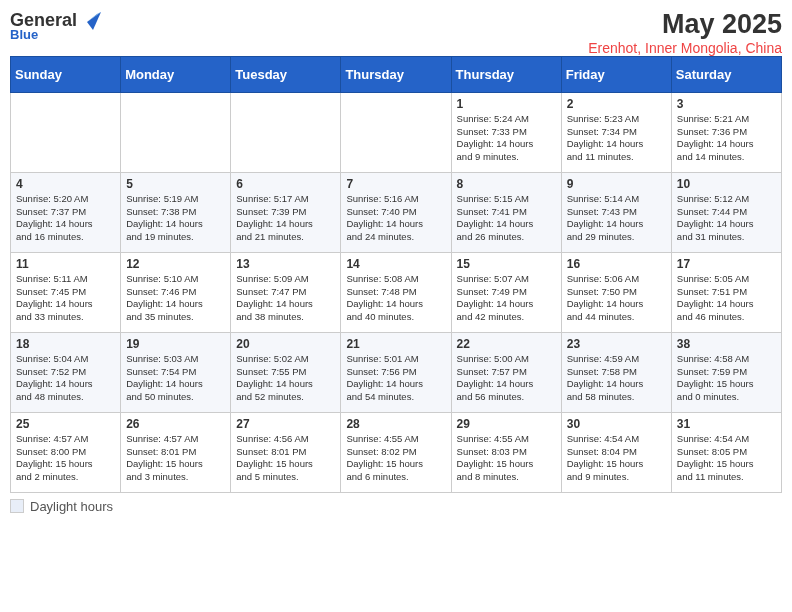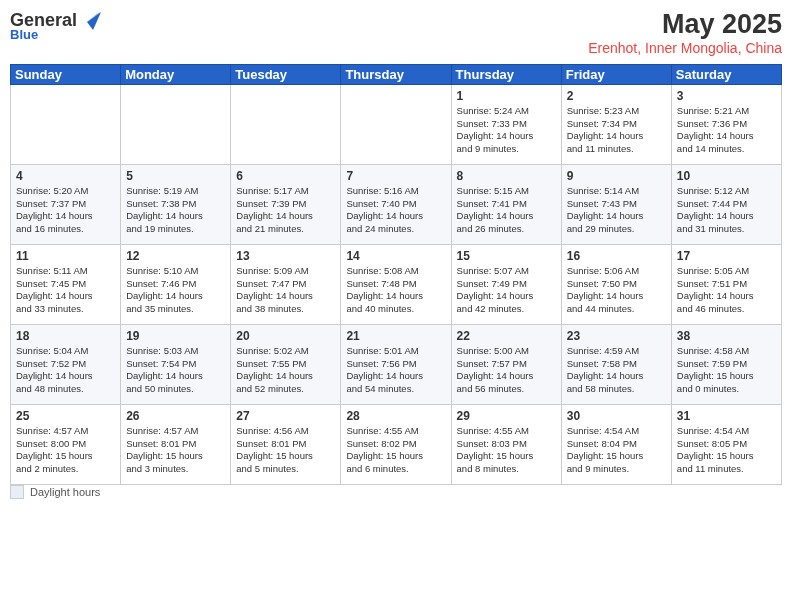--- a/index.html
+++ b/index.html
@@ -7,21 +7,21 @@
       font-family: Arial, sans-serif;
       background: #fff;
       width: 792px;
       min-height: 612px;
       padding: 10px;
     }
     .header {
       display: flex;
       justify-content: space-between;
       align-items: flex-start;
-      margin-bottom: 8px;
+      margin-bottom: 0;
     }
     .logo {
       display: flex;
       align-items: center;
       gap: 2px;
     }
     .title-block {
       text-align: right;
     }
     .month-year {
@@ -37,21 +37,21 @@
     .calendar {
       width: 100%;
       border-collapse: collapse;
       border: 1px solid #ccc;
     }
     .calendar th {
       background-color: #2563c8;
       color: #fff;
       font-size: 13px;
       font-weight: bold;
-      padding: 2px 4px;
+      padding: 10px 4px;
       text-align: left;
       border: 1px solid #1a4fa0;
     }
     .calendar td {
       vertical-align: top;
       border: 1px solid #ccc;
       padding: 4px 5px;
       font-size: 10px;
       color: #333;
       width: calc(100% / 7);
@@ -77,21 +77,22 @@
     }
     .day-info {
       font-size: 9.5px;
       line-height: 1.35;
       color: #333;
     }
     .empty-cell {
       background: #fff;
     }
     .footer {
-      font-size: 11px;
+      margin-top: 6px;
+      font-size: 13px;
       color: #555;
       display: flex;
       align-items: center;
       gap: 6px;
     }
     .footer-box {
       width: 14px;
       height: 14px;
       background: #e8eef8;
       border: 1px solid #ccc;

